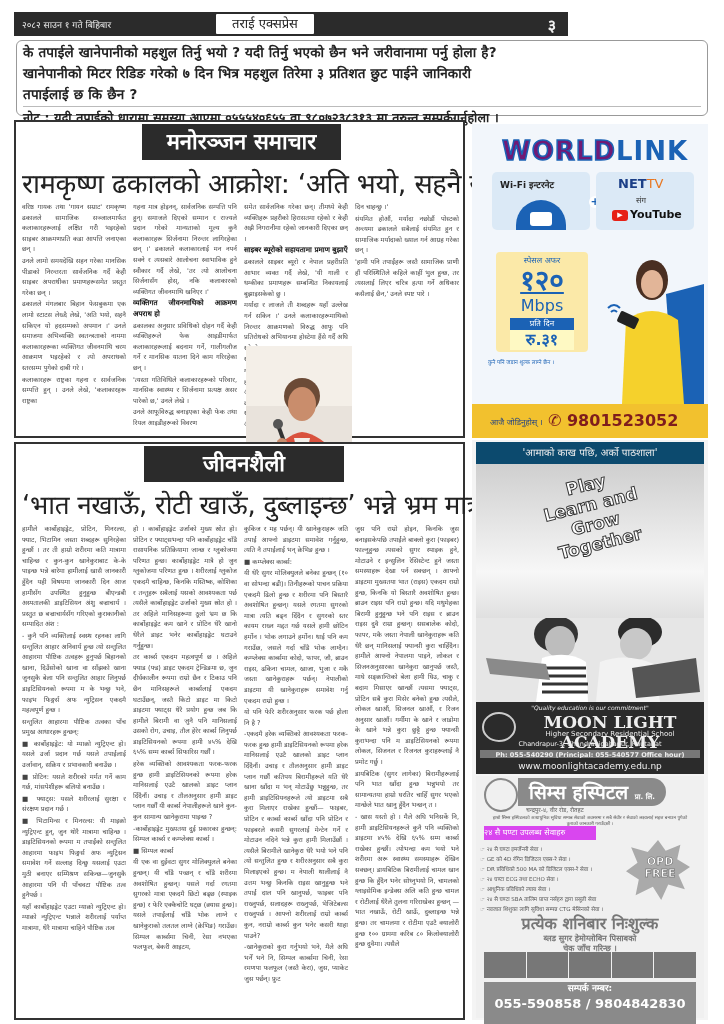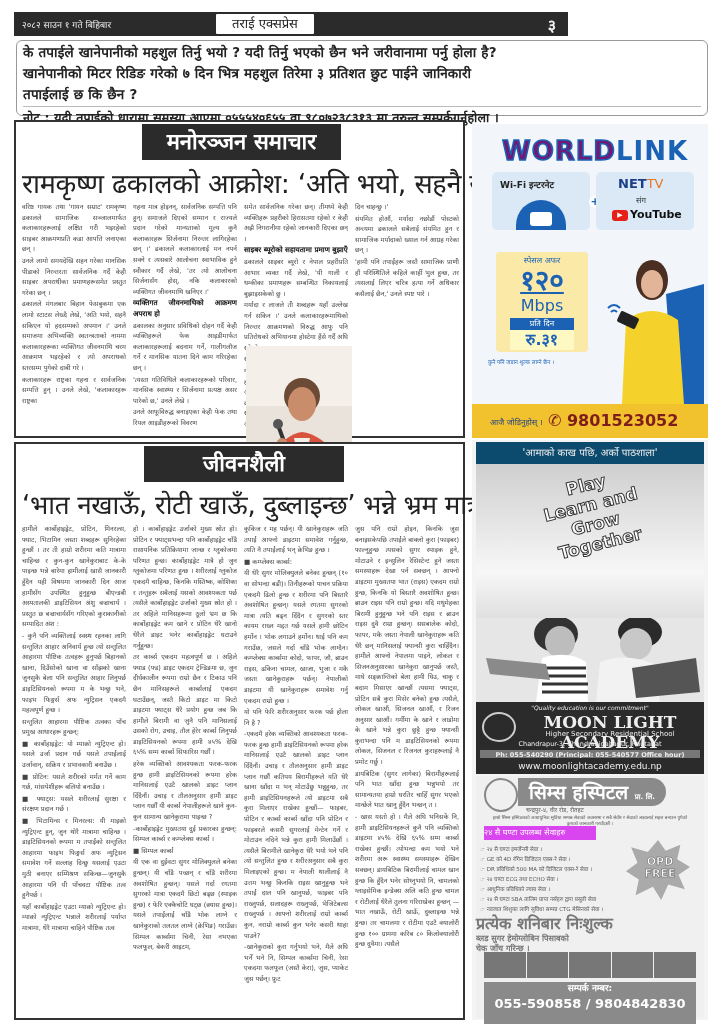--- a/index.html
+++ b/index.html
@@ -73,21 +73,21 @@
   .hosp .hname{position:absolute;left:42px;top:2px;width:148px;height:28px;background:#8a8a8a;color:#fff;font-size:19px;font-weight:bold;border-radius:0 14px 14px 0;line-height:28px;text-align:center;}
   .hosp .logo{position:absolute;left:8px;top:2px;width:30px;height:30px;border:2px solid #888;border-radius:50%;}
   .hosp .hsub{position:absolute;left:50px;top:30px;font-size:6px;color:#555;}
   .hosp .intro{position:absolute;left:12px;top:38px;right:12px;font-size:4.5px;color:#555;text-align:center;}
   .hosp .svc-title{position:absolute;left:8px;top:50px;width:112px;height:14px;background:#d946ef;color:#fff;font-size:8px;line-height:14px;}
   .hosp ul{position:absolute;left:4px;top:68px;margin:0;padding:0;list-style:none;}
   .hosp li{font-size:5.5px;line-height:10px;color:#555;white-space:nowrap;}
   .hosp li::before{content:"☞ ";color:#999;}
   .opd{position:absolute;left:150px;top:64px;width:64px;height:60px;background:#aaa;clip-path:polygon(50% 0,62% 18%,85% 8%,80% 32%,100% 45%,82% 58%,92% 82%,66% 74%,55% 100%,42% 78%,15% 92%,20% 66%,0 52%,18% 38%,8% 12%,34% 20%);}
   .opd-t{position:absolute;left:162px;top:80px;font-size:11px;font-weight:bold;color:#fff;-webkit-text-stroke:.5px #555;text-align:center;line-height:12px;width:44px;}
-  .sat{position:absolute;left:0;right:0;top:136px;text-align:left;color:#777;}
+  .sat{position:absolute;left:0;right:0;top:136px;text-align:center;color:#777;}
   .sat .big{font-size:16px;font-weight:bold;}
   .sat .small{font-size:8px;font-weight:bold;line-height:10px;}
   .thumbs{position:absolute;left:8px;right:8px;top:176px;height:26px;display:flex;gap:1px;}
   .thumbs div{flex:1;background:#777;}
   .contact{position:absolute;left:8px;right:8px;top:206px;height:46px;background:#8a8a8a;color:#fff;text-align:center;font-weight:bold;}
   .contact .l{font-size:9px;line-height:12px;}
   .contact .n{font-size:13px;line-height:20px;}
 </style>
 </head>
 <body>
@@ -170,21 +170,21 @@
         <p>-कार्बोहाइड्रेट मुख्यतया दुई प्रकारका हुन्छन्: सिम्पल कार्ब्स र कम्प्लेक्स कार्ब्स ।</p>
         <p>■ सिम्पल कार्ब्स</p>
         <p>यी एक वा दुईवटा सुगर मोलिक्युलले बनेका हुन्छन्। यी चाँडै पच्छन् र चाँडै शरीरमा अवशोषित हुन्छन्। यसले गर्दा रगतमा सुगरको मात्रा एकदमै छिटो बढ्छ (स्पाइक हुन्छ) र फेरि एक्कैचोटि घट्छ (क्र्यास हुन्छ)। यसले तपाईंलाई चाँडै भोक लाग्ने र खानेकुराको तलतल लाग्ने (क्रेभिङ) गराउँछ। सिम्पल कार्ब्समा चिनी, रेसा नभएका फलफूल, बेकरी आइटम,</p>
       </div>
     <div class="col c3">
         <p>कुकिज र मह पर्छन्। यी खानेकुराहरू जति तपाईं आफ्नो डाइटमा समावेश गर्नुहुन्छ, त्यति नै तपाईंलाई भन् क्रेभिङ हुन्छ ।</p>
         <p>■ कम्प्लेक्स कार्ब्स:</p>
         <p>यी धेरै सुगर मोलिक्युलले बनेका हुन्छन् (१० वा सोभन्दा बढी)। तिनीहरूको पाचन प्रक्रिया एकदमै ढिलो हुन्छ र शरीरमा पनि बिस्तारै अवशोषित हुन्छन्। यसले रगतमा सुगरको मात्रा त्यति बढ्न दिँदैन र सुगरको स्तर कायम राख्न मद्दत गर्छ यसले हामी छोटिन हर्मोन । भोक लगाउने हर्मोन। धाई पनि कम गराउँछ, जसले गर्दा चाँडै भोक लाग्दैन। कम्प्लेक्स कार्ब्समा कोदो, फापर, जौ, ब्राउन राइस, ढकिना चामल, खाजा, भुजा र मकै जस्ता खानेकुराहरू पर्छन्। नेपालीको डाइटमा यी खानेकुराहरू समावेश गर्नु एकदम राम्रो हुन्छ ।</p>
         <p>यो पनि फेरि शरीरअनुसार फरक पर्छ होला नि है ?</p>
         <p>-एकदमै हरेक व्यक्तिको आवश्यकता फरक-फरक हुन्छ हामी डाइटिसियनको रूपमा हरेक मानिसलाई एउटै खालको डाइट प्लान दिँदैनौं। उचाइ र तौलअनुसार हामी डाइट प्लान गर्छौं कतिपय बिरामीहरूले यति धेरै खाना खाँदा म भन् मोटाउँछु भन्नुहुन्छ, तर हामी डाइटिसियनहरूले त्यो डाइटमा सबै कुरा मिलाएर राखेका हुन्छौं— फाइबर, प्रोटिन र कार्ब्स कार्ब्स खाँदा पनि प्रोटिन र फाइबरले कसरी सुगरलाई मेन्टेन गर्ने र मोटाउन नदिने भन्ने कुरा हामी मिलाउँछौं । त्यसैले बिरामीले खानेकुरा धेरै भयो भने पनि त्यो सन्तुलित हुन्छ र शरीरअनुसार सबै कुरा मिलाइएको हुन्छ। म नेपाली थालीलाई नै उत्तम भन्छु किनकि राइस खानुहुन्छ भने तपाईं दाल पनि खानुपर्छ, फाइबर पनि राख्नुपर्छ, सलादहरू राख्नुपर्छ, भेजिटेबल्स राख्नुपर्छ । आफ्नो शरीरलाई राम्रो कार्ब्स कुन, नराम्रो कार्ब्स कुन भनेर कसरी थाहा पाउने?</p>
-        <p>-खानेकुराको कुरा गर्नुभयो भने, मैले अघि भनेँ भने नि, सिम्पल कार्ब्समा चिनी, रेसा एकदमा फलफूल (जस्तै केरा), जुस, प्याकेट जुस पर्छन्। फ्रुट</p>
+        <p>-खानेकुराको कुरा गर्नुभयो भने, मैले अघि भनेँ भने नि, सिम्पल कार्ब्समा चिनी, रेसा रमणपा फलफूल (जस्तै केरा), जुस, प्याकेट जुस पर्छन्। फ्रुट</p>
       </div>
     <div class="col c4">
         <p>जुस पनि राम्रो होइन, किनकि जुस बनाइसकेपछि तपाईंले बाक्लो कुरा (फाइबर) फाल्नुहुन्छ त्यसको सुगर स्पाइक हुने, मोटाउने र इन्सुलिन रेसिस्टेन्ट हुने जस्ता समस्याहरू देखा पर्न सक्छन् । आफ्नो डाइटमा मुख्यतया भात (राइस) एकदम राम्रो हुन्छ, किनकि यो बिस्तारै अवशोषित हुन्छ। ब्राउन राइस पनि राम्रो हुन्छ। यदि मधुमेहका बिरामी हुनुहुन्छ भने पनि राइस र ब्राउन राइस दुवै राम्रा हुन्छन्। ससबालेक कोदो, फापर, मकै जस्ता नेपाली खानेकुराहरू कति धेरै छन् मानिसलाई फ्यान्सी कुरा चाहिँदैन। हामीले आफ्नो नेपालमा पाइने, लोकल र सिजनअनुसारका खानेकुरा खानुपर्छ जस्तै, माघे सङ्क्रान्तिको बेला हामी घिउ, चाकु र बदाम मिसाएर खान्छौं त्यसमा फ्याट्स, प्रोटिन सबै कुरा मिसेर बनेको हुन्छ त्यसैले, लोकल खाऔं, सिजनल खाऔं, र रिजन अनुसार खाऔं। गर्मीमा के खाने र जाडोमा के खाने भन्ने कुरा छुट्टै हुन्छ फ्यान्सी कुराभन्दा पनि म डाइटिसियनको रूपमा लोकल, सिजनल र रिजनल कुराहरूलाई नै प्रमोट गर्छु ।</p>
         <p>डायबिटिक (सुगर लागेका) बिरामीहरूलाई पनि भात खाँदा हुन्छ भन्नुभयो तर सामान्यतया हाम्रो घरतिर चाहिँ सुगर भएको मान्छेले भात खानु हुँदैन भन्छन् त ।</p>
         <p>- खास यस्तो हो । मैले अघि भनिसकें नि, हामी डाइटिसियनहरूले कुनै पनि व्यक्तिको डाइटमा ४५% देखि ६५% सम्म कार्ब्स राखेका हुन्छौं। त्योभन्दा कम भयो भने शरीरमा अरू स्वास्थ्य समस्याहरू देखिन सक्छन्। डायबिटिक बिरामीलाई चामल खान हुन्छ कि हुँदैन भनेर सोध्नुभयो नि, चामलको ग्लाइसेमिक इन्डेक्स अलि कति हुन्छ चामल र रोटीलाई धेरैले तुलना गरिराखेका हुन्छन् —भात नखाऊँ, रोटी खाऊँ, दुब्लाइन्छ भन्ने हुन्छ। तर चामलमा र रोटीमा एउटै क्यालोरी हुन्छ १०० ग्राममा करिब ८० किलोक्यालोरी हुन्छ दुवैमा। त्यसैले</p>
       </div>
   </div>
 </div>
 
 <div class="ad1">

